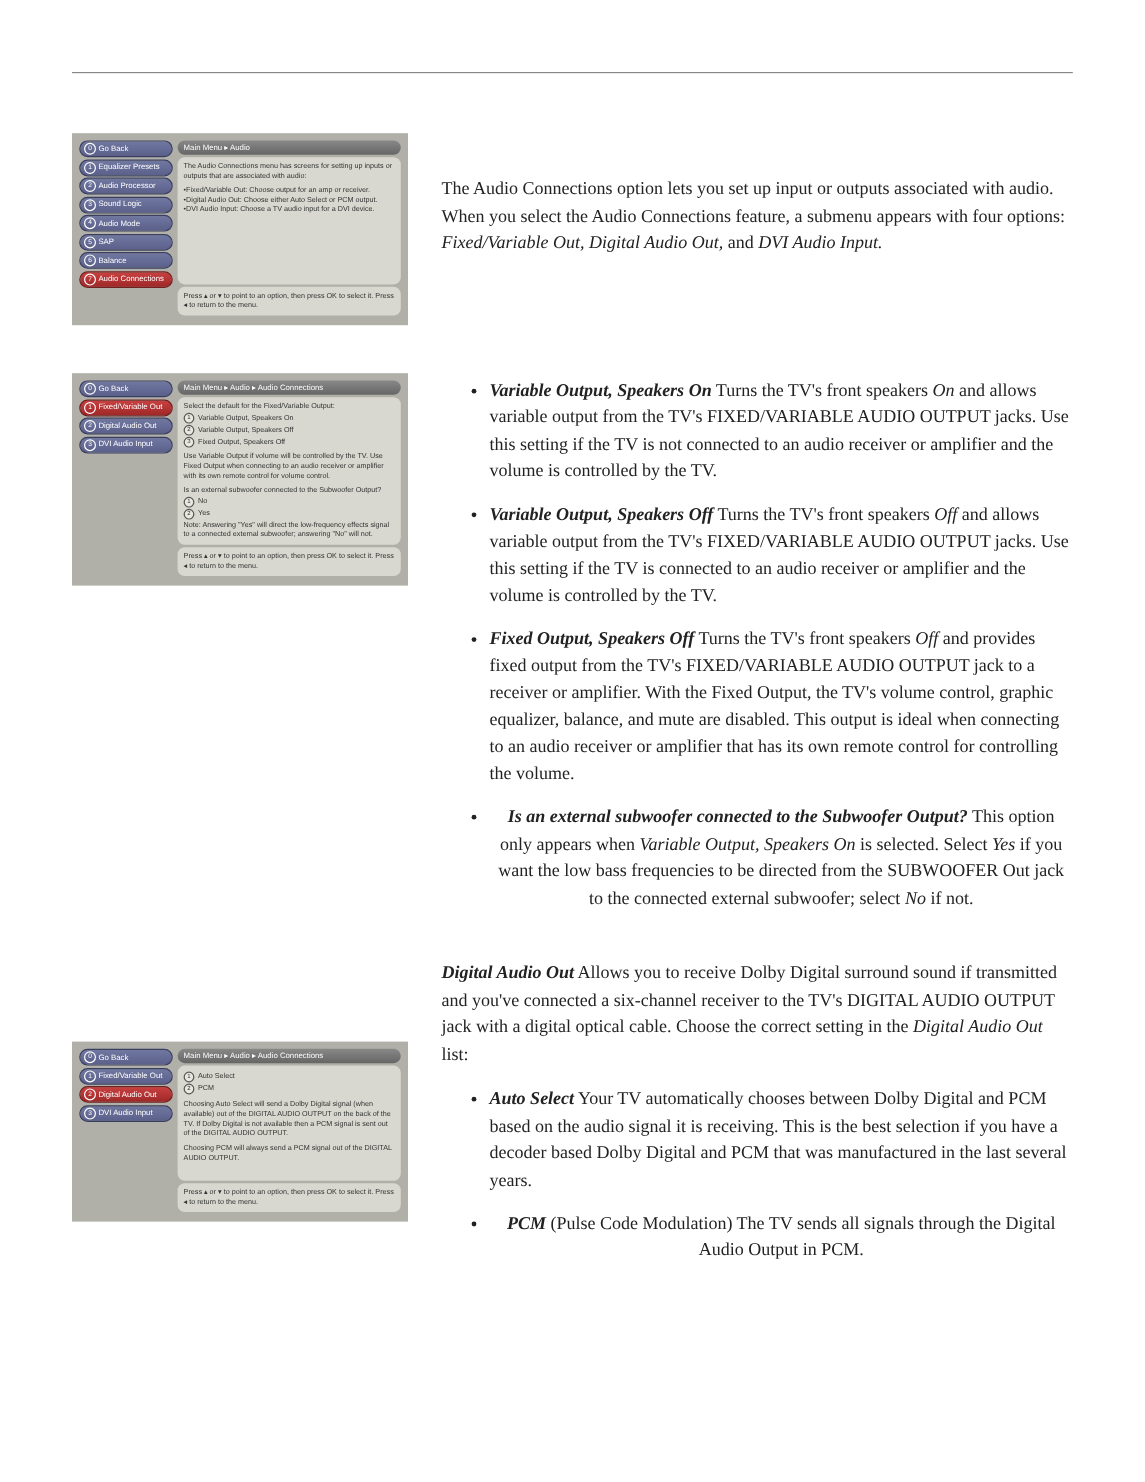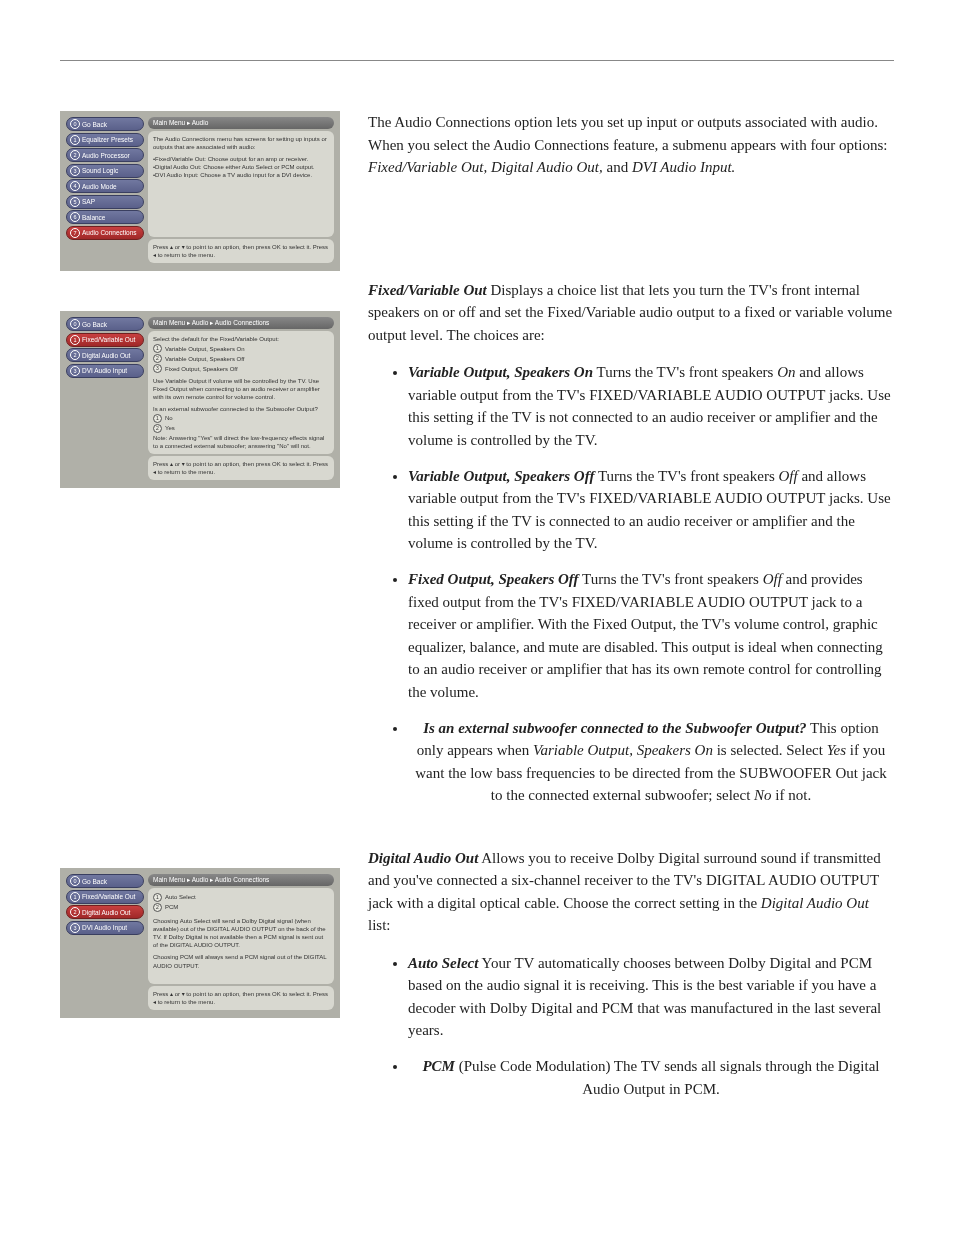--- a/index.html
+++ b/index.html
@@ -13,20 +13,21 @@
     .content-area {
       display: flex;
       gap: 28px;
     }
     .left-col {
       flex: 0 0 280px;
     }
     .right-col {
       flex: 1;
       line-height: 1.5;
+      margin-top: 36px;
     }
     .screenshot-box {
       background: #b0b0a8;
       padding: 6px;
       margin-bottom: 40px;
       font-family: Arial, Helvetica, sans-serif;
     }
     .menu-inner {
       display: flex;
       gap: 4px;
@@ -273,23 +274,20 @@
 
   <div class="right-col">
 
     <div class="section-block" style="margin-bottom:100px;">
       <p class="intro-para">
         <span>The Audio Connections option lets you set up input or outputs associated with audio. When you select the Audio Connections feature, a submenu appears with four options: </span><span class="ital">Fixed/Variable Out, Digital Audio Out,</span><span> and </span><span class="ital">DVI Audio Input.</span>
       </p>
     </div>
 
     <div class="section-block">
-      <p class="intro-para">
-        <span class="lead-term">Fixed/Variable Out</span><span>   Displays a choice list that lets you turn the TV's front internal speakers on or off and set the Fixed/Variable audio output to a fixed or variable volume output level. The choices are:</span>
-      </p>
       <ul class="outer-list">
         <li>
           <span class="bullet-term">Variable Output, Speakers On</span><span>   Turns the TV's front speakers </span><span class="ital">On</span><span> and allows variable output from the TV's FIXED/VARIABLE AUDIO OUTPUT jacks. Use this setting if the TV is not connected to an audio receiver or amplifier and the volume is controlled by the TV.</span>
         </li>
         <li>
           <span class="bullet-term">Variable Output, Speakers Off</span><span>   Turns the TV's front speakers </span><span class="ital">Off</span><span> and allows variable output from the TV's FIXED/VARIABLE AUDIO OUTPUT jacks. Use this setting if the TV is connected to an audio receiver or amplifier and the volume is controlled by the TV.</span>
         </li>
         <li>
           <span class="bullet-term">Fixed Output, Speakers Off</span><span>   Turns the TV's front speakers </span><span class="ital">Off</span><span> and provides fixed output from the TV's FIXED/VARIABLE AUDIO OUTPUT jack to a receiver or amplifier. With the Fixed Output, the TV's volume control, graphic equalizer, balance, and mute are disabled.  This output is ideal when connecting to an audio receiver or amplifier that has its own remote control for controlling the volume.</span>
         </li>
@@ -298,21 +296,21 @@
         </li>
       </ul>
     </div>
 
     <div class="section-block">
       <p class="intro-para">
         <span class="lead-term">Digital Audio Out</span><span>   Allows you to receive Dolby Digital surround sound if transmitted and you've connected a six-channel receiver to the TV's DIGITAL AUDIO OUTPUT jack with a digital optical cable. Choose the correct setting in the </span><span class="ital">Digital Audio Out</span><span> list:</span>
       </p>
       <ul class="outer-list">
         <li>
-          <span class="bullet-term">Auto Select</span><span>   Your TV automatically chooses between Dolby Digital and PCM based on the audio signal it is receiving. This is the best variable if you have a decoder with Dolby Digital and PCM that was manufactured in the last several years.</span>
+          <span class="bullet-term">Auto Select</span><span>   Your TV automatically chooses between Dolby Digital and PCM based on the audio signal it is receiving. This is the best selection if you have a decoder based Dolby Digital and PCM that was manufactured in the last several years.</span>
         </li>
         <li class="last">
           <span class="bullet-term">PCM</span><span> (Pulse Code Modulation)   The TV sends all signals through the Digital Audio Output in PCM.</span>
         </li>
       </ul>
     </div>
 
   </div>
 </div>
 

